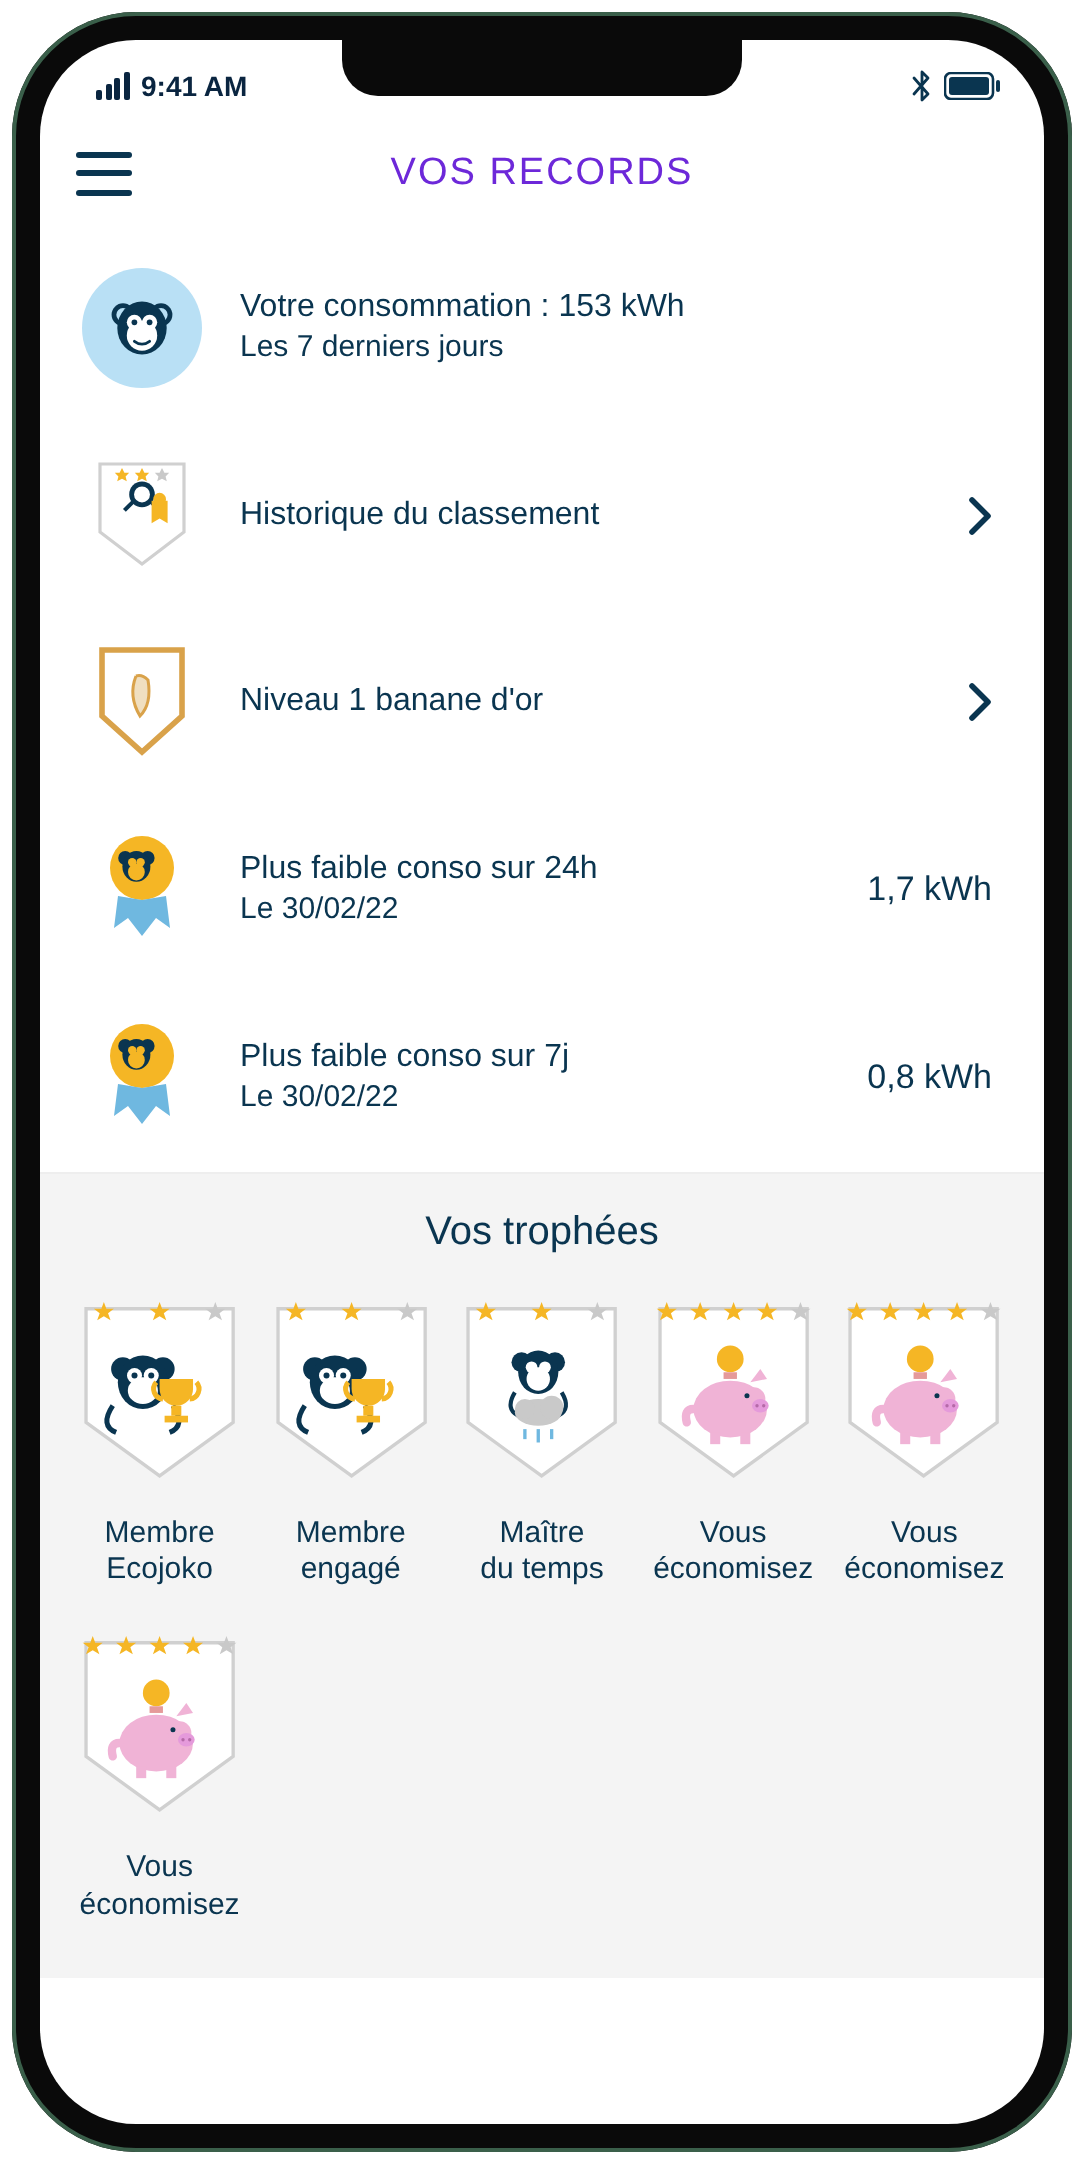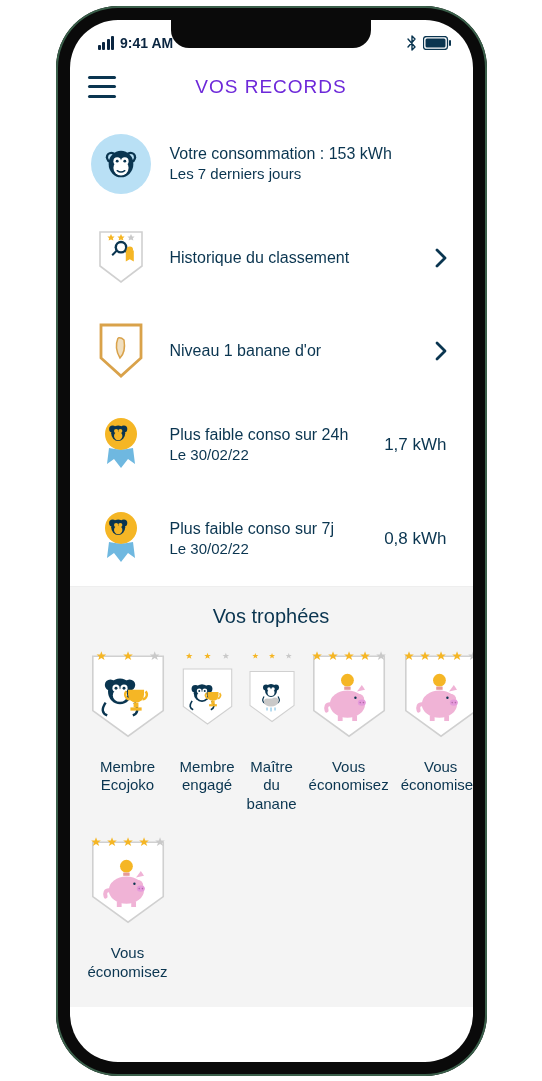--- a/index.html
+++ b/index.html
@@ -6,21 +6,21 @@
     body {
       font-family: -apple-system, BlinkMacSystemFont, "Segoe UI", Helvetica, Arial, sans-serif;
       background: #fff;
       width: 542px;
       height: 1081px;
       display: flex;
       justify-content: center;
       align-items: center;
     }
     .phone-frame {
-      width: 431px;
+      width: 530px;
       height: 1070px;
       background: #0a0a0a;
       border-radius: 62px;
       padding: 14px;
       position: relative;
       box-shadow: inset 0 0 0 2px #3a5f4a;
     }
     .phone-screen {
       width: 100%;
       height: 100%;
@@ -430,21 +430,21 @@
                     <g transform="translate(44,0)">
                       <path d="M6 0 L7.5 4 L12 4 L8.5 6.8 L10 11 L6 8.5 L2 11 L3.5 6.8 L0 4 L4.5 4 Z" fill="#f5b625"></path>
                     </g>
                     <g transform="translate(77.33333333333334,0)">
                       <path d="M6 0 L7.5 4 L12 4 L8.5 6.8 L10 11 L6 8.5 L2 11 L3.5 6.8 L0 4 L4.5 4 Z" fill="#c9c9c9"></path>
                     </g>
                   </svg>
                 </div>
               </div>
               <div class="trophy-label" style="white-space: pre-line;">Maître
-du banane</div>
+du temps</div>
             </div>
             <div class="trophy-cell">
               <div style="position: relative; width: 100%;">
                 <svg width="100%" height="110" viewBox="0 0 100 110">
     <path d="M6 4 H94 V72 L50 104 L6 72 Z" fill="#fff" stroke="#d0d0d0" stroke-width="2"></path>
     <g transform="translate(22,30)">
     <circle cx="26" cy="4" r="8" fill="#f5b625"></circle>
     <rect x="22" y="12" width="8" height="4" fill="#e59a9a"></rect>
     <ellipse cx="26" cy="34" rx="22" ry="17" fill="#f0b3d6"></ellipse>
     <circle cx="40" cy="28" r="7" fill="#f0b3d6"></circle>

